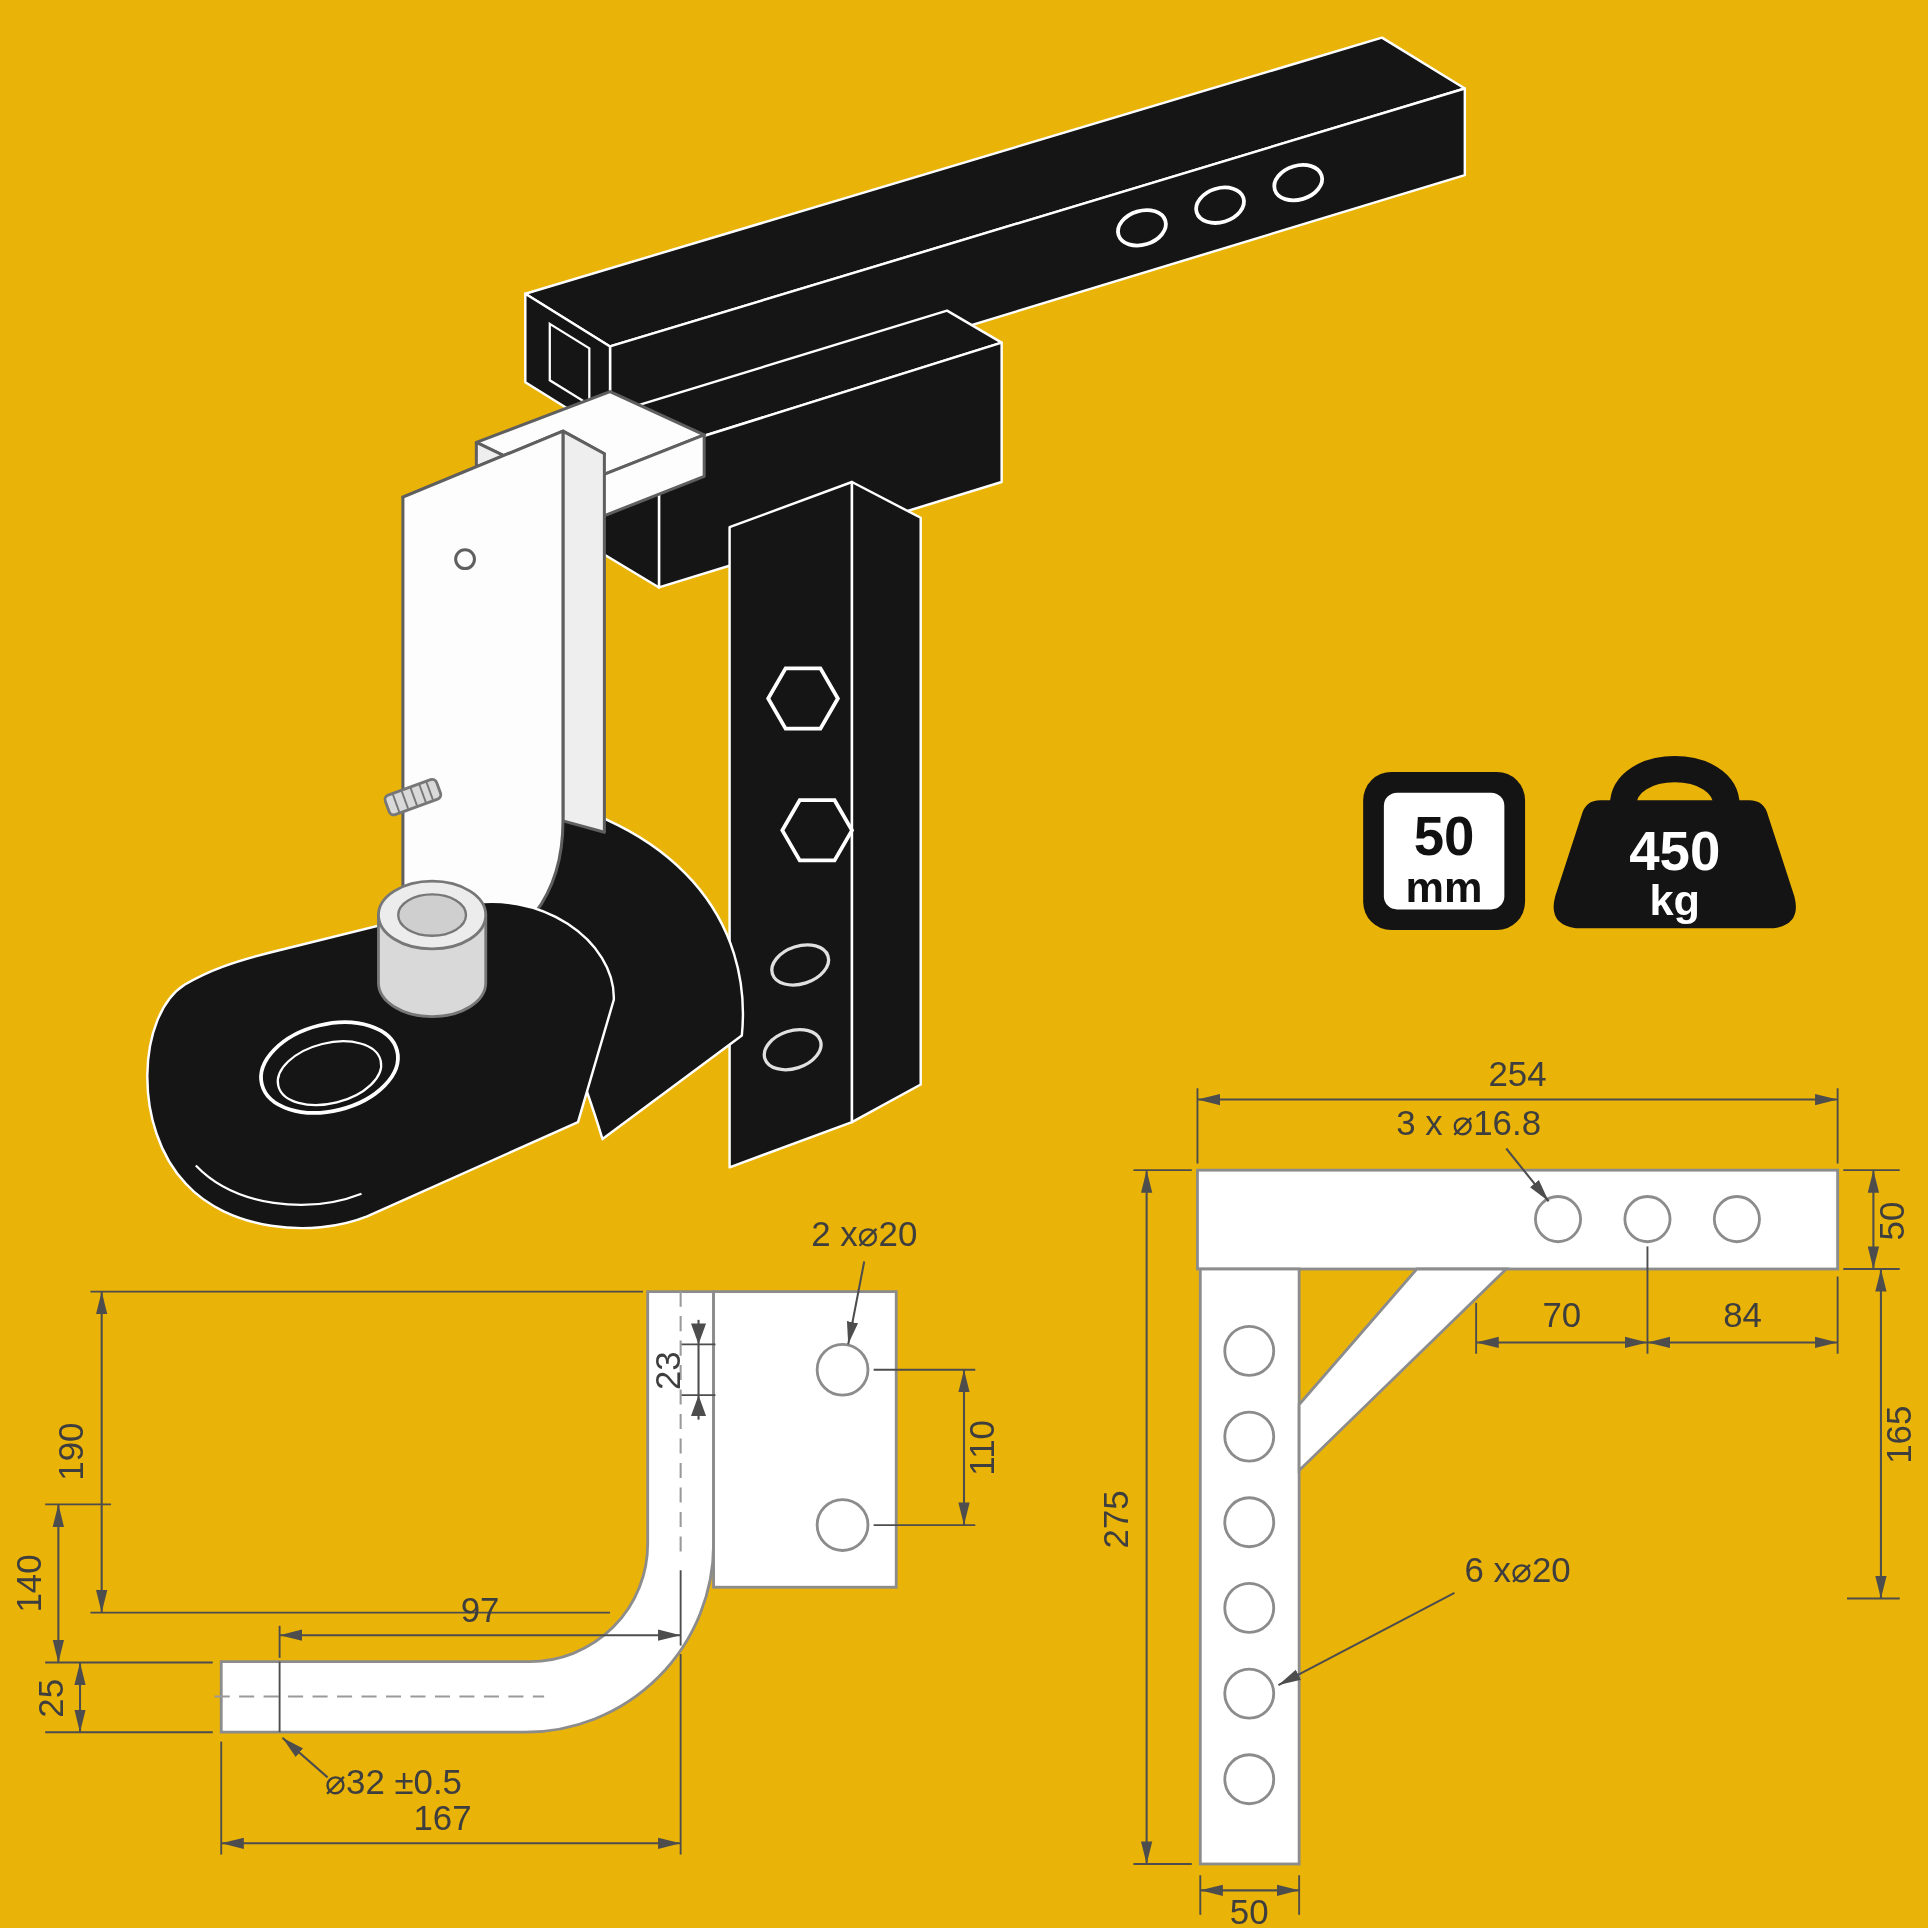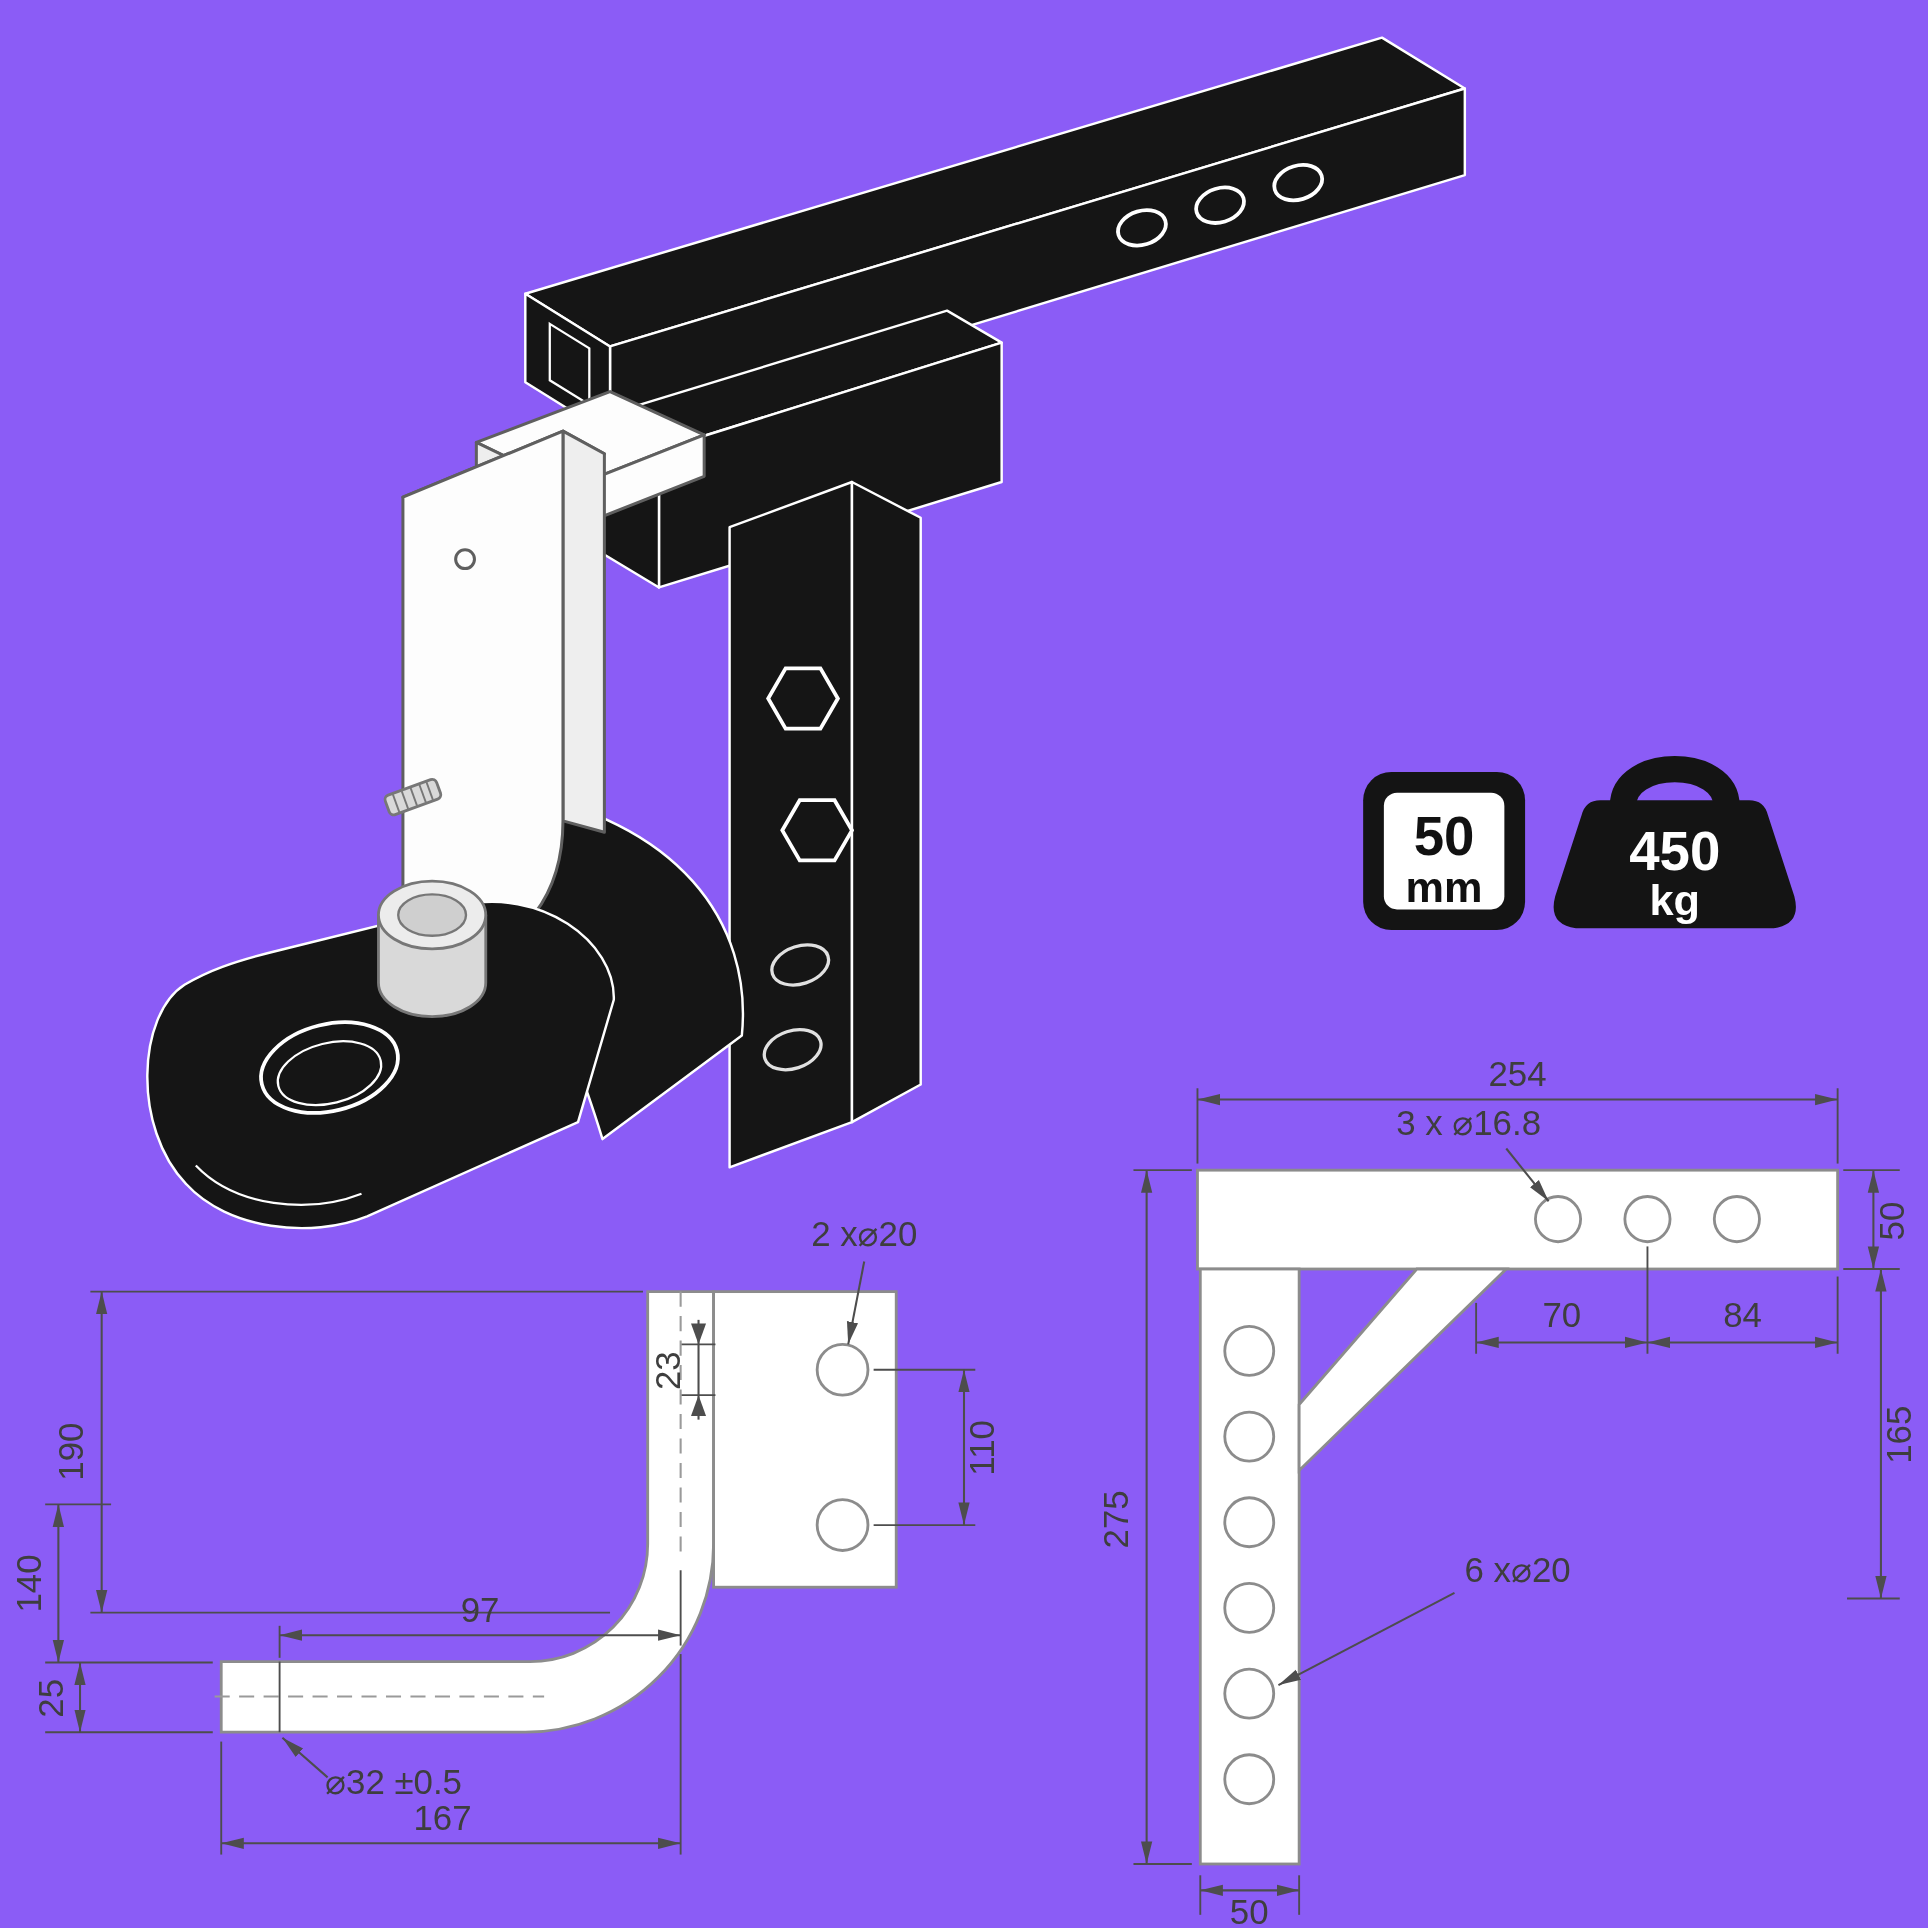--- a/index.html
+++ b/index.html
@@ -1,16 +1,16 @@
 <!DOCTYPE html>
 <html style="font-size:15px"><head>
 <meta charset="utf-8">
 <style>
   html,body{margin:0;padding:0;background:#ffffff;}
-  .canvas{width:1928px;height:1928px;background:#8b5cf6;font-family:"Liberation Sans","DejaVu Sans",sans-serif;position:relative;overflow:hidden;}
+  .canvas{width:1928px;height:1928px;background:#eab308;font-family:"Liberation Sans","DejaVu Sans",sans-serif;position:relative;overflow:hidden;}
   svg{display:block;}
   
   .outline{fill:#ffffff;stroke:#8c8c8c;stroke-width:3;}
   .hole{fill:#ffffff;stroke:#8c8c8c;stroke-width:3;}
   .centerline{stroke:#9a9a9a;stroke-width:2.2;fill:none;stroke-dasharray:16 10;}
   .ext{stroke:#4d4d4d;stroke-width:2;fill:none;}
   .dimline{stroke:#4d4d4d;stroke-width:2.2;fill:none;}
   .leader{stroke:#4d4d4d;stroke-width:2.2;fill:none;}
   .dim-text{font-size:37px;fill:#3e3e3e;}
   .arrowfill{fill:#4d4d4d;}

